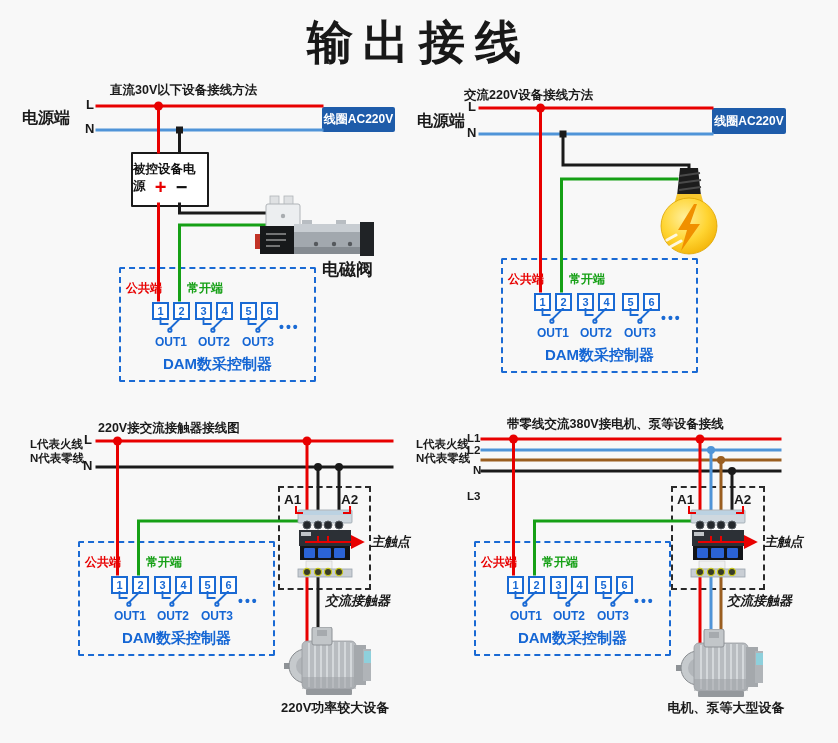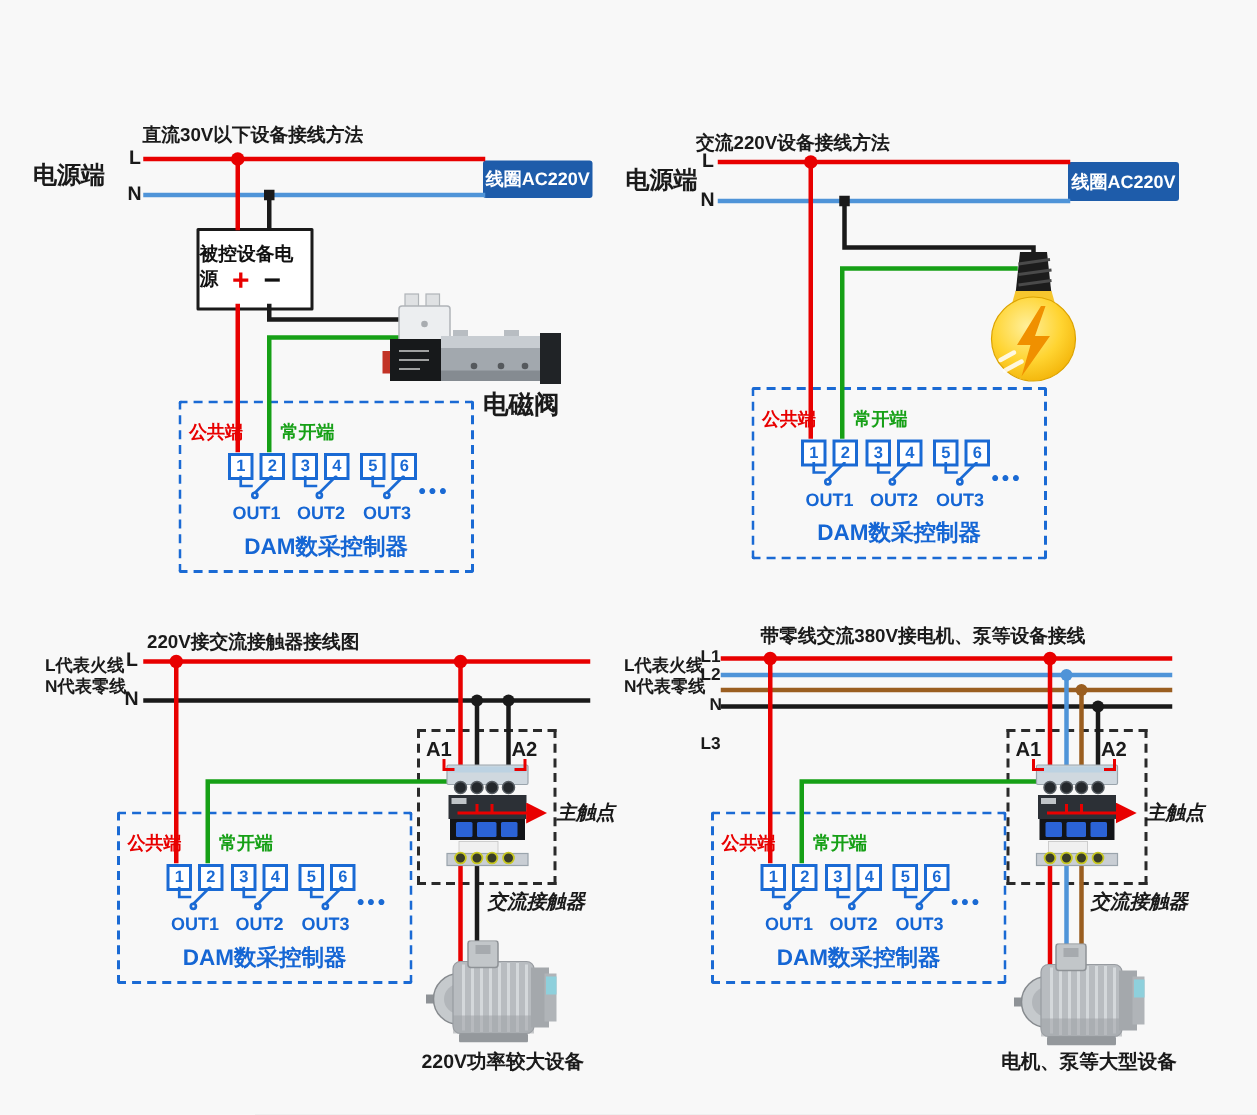--- a/index.html
+++ b/index.html
@@ -343,22 +343,23 @@
     <use href="#motor" x="676" y="629"></use>
     <g fill="none" stroke="#e80000" stroke-width="2">
       <polyline points="689,506 689,513 696,513"></polyline>
       <polyline points="743,506 743,513 736,513"></polyline>
       <line x1="711" y1="536" x2="711" y2="542"></line>
       <line x1="721" y1="536" x2="721" y2="542"></line>
       <polyline points="698,542 755,542" marker-end="url(#arrR)"></polyline>
     </g>
   </svg>
 
-
-  <div class="lbl diag-title labels" style="left:95px;top:84px;">直流30V以下设备接线方法</div>
+  <h1 class="page-title labels" style="margin:0;">输出接线</h1>
+
+  <div class="lbl diag-title labels" style="left:110px;top:84px;">直流30V以下设备接线方法</div>
   <div class="lbl power labels" style="left:22px;top:109px;">电源端</div>
   <div class="lbl linetag labels" style="left:86px;top:98px;">L</div>
   <div class="lbl linetag labels" style="left:85px;top:122px;">N</div>
   <div class="lbl valve-lbl labels" style="left:322px;top:261px;">电磁阀</div>
 
   <div class="lbl diag-title labels" style="left:464px;top:89px;">交流220V设备接线方法</div>
   <div class="lbl power labels" style="left:417px;top:112px;">电源端</div>
   <div class="lbl linetag labels" style="left:468px;top:100px;">L</div>
   <div class="lbl linetag labels" style="left:467px;top:126px;">N</div>
 

